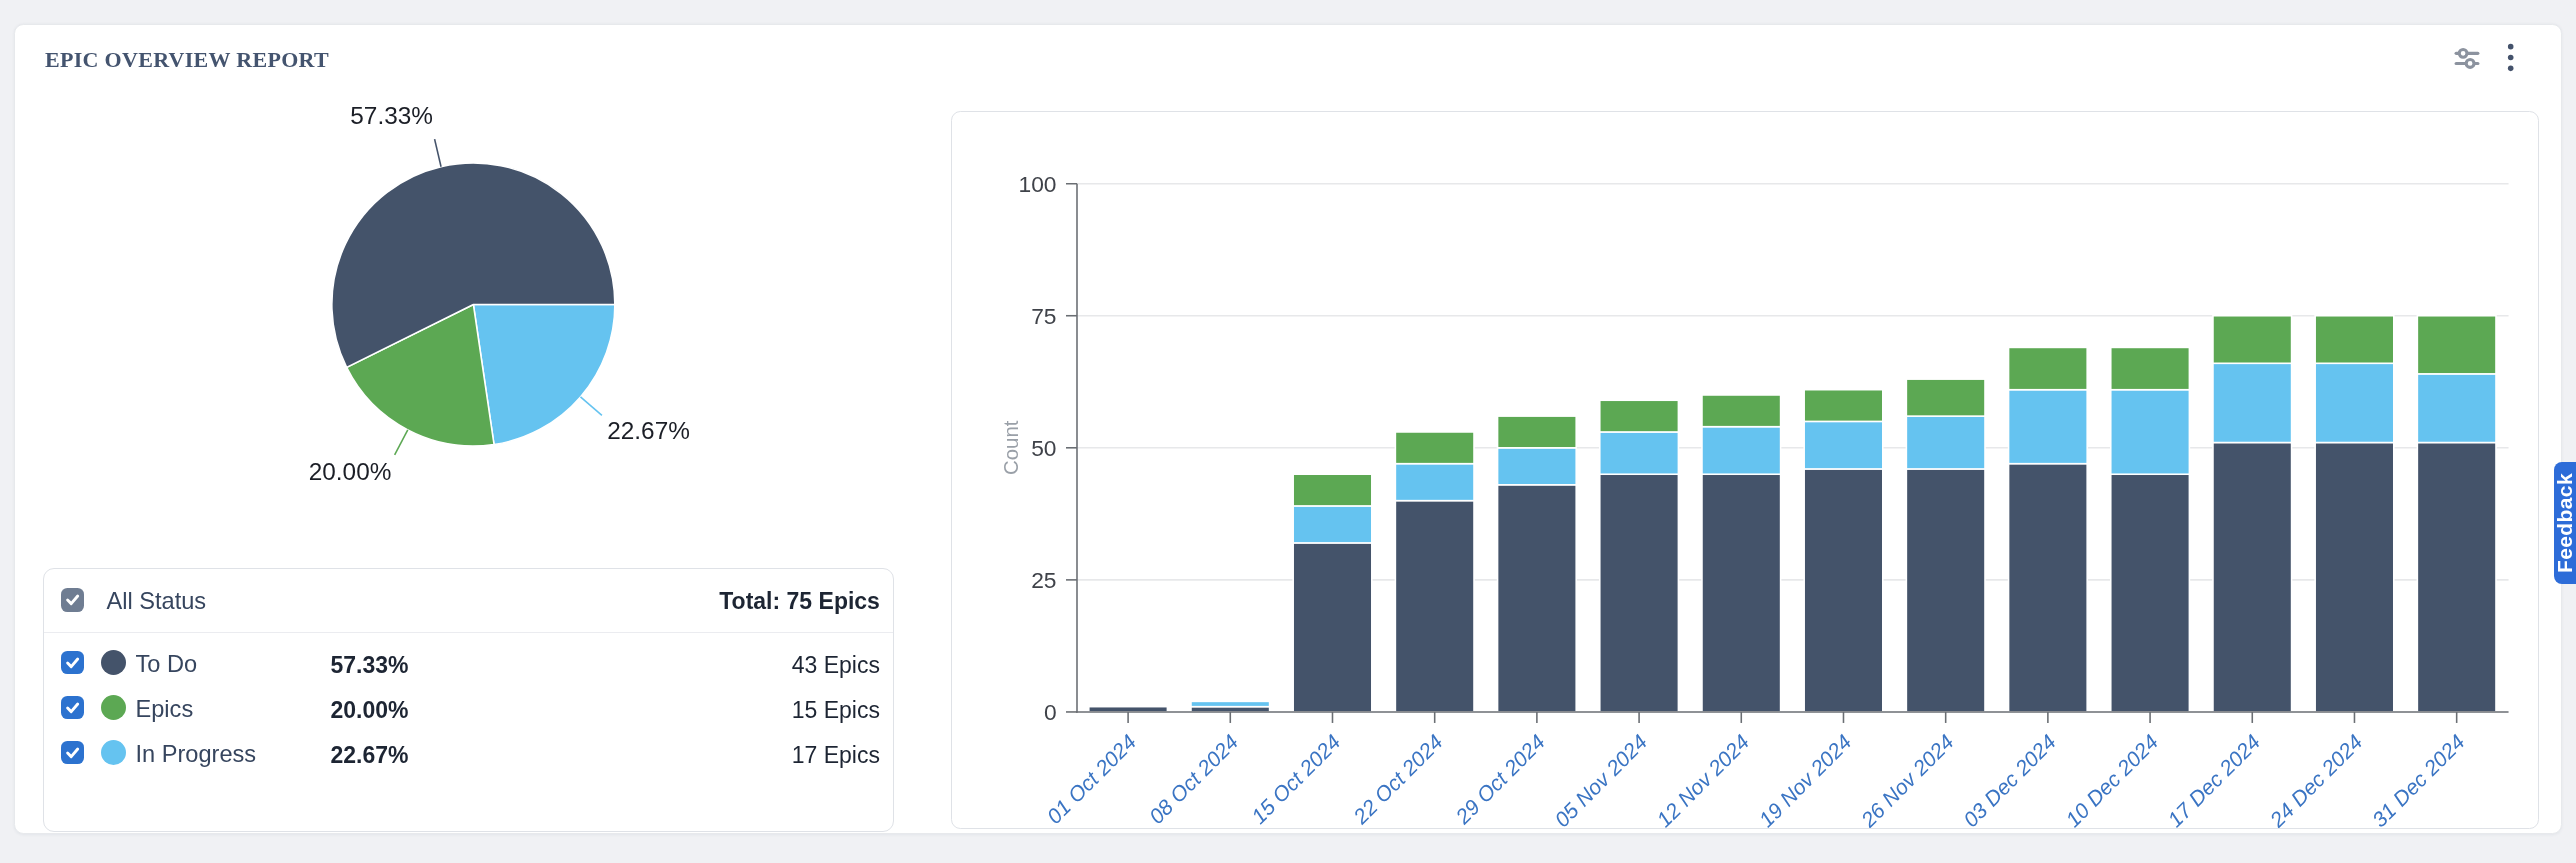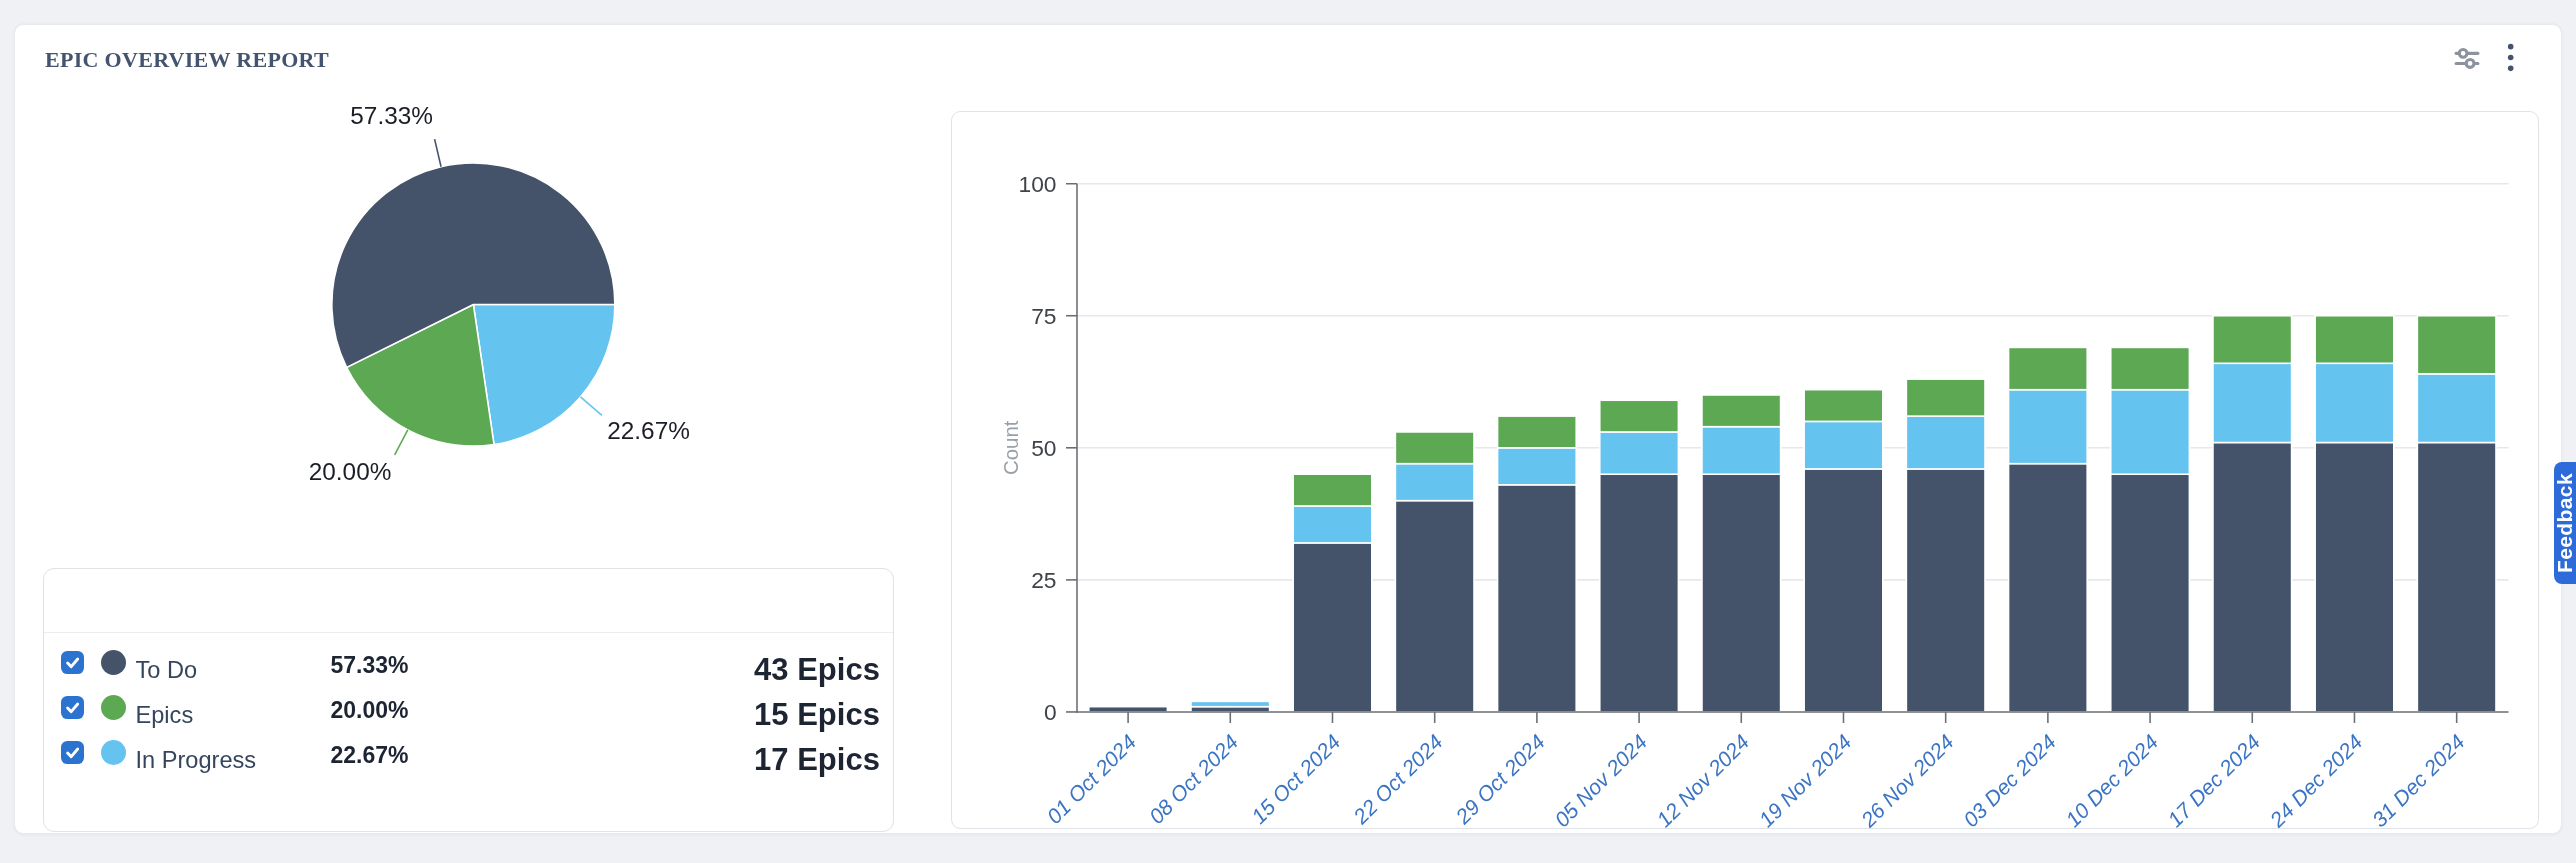--- a/index.html
+++ b/index.html
@@ -28,23 +28,23 @@
   .sp-divider{position:absolute;left:0;top:63px;right:0;height:0;border-top:0.8px solid #ebecf0;}
   .checkbox{position:absolute;width:23.6px;height:23.6px;border-radius:6.3px;display:flex;align-items:center;justify-content:center;cursor:pointer;}
   .checkbox.blue{background:var(--cb-blue);}
   .checkbox.gray{background:var(--cb-gray);}
   .sp-header .checkbox{left:17.3px;top:19.7px;}
   .sp-all-label{position:absolute;left:63px;top:19px;font-size:23.6px;color:var(--label);font-weight:500;}
   .sp-total{position:absolute;right:12.6px;top:19px;font-size:23px;color:var(--text-dark);font-weight:700;}
   .sp-row{position:absolute;left:0;right:0;height:45px;}
   .sp-row .checkbox{left:17.3px;top:10.2px;}
   .sp-dot{position:absolute;left:57px;top:9.4px;width:25px;height:25px;border-radius:50%;}
-  .sp-label{position:absolute;left:92px;top:10.2px;font-size:23.6px;color:var(--label);margin-top:6px;}
+  .sp-label{position:absolute;left:92px;top:10.2px;font-size:23.6px;color:var(--label);}
   .sp-pct{position:absolute;left:287px;top:11px;font-size:23px;color:var(--text-dark);font-weight:600;}
-  .sp-count{position:absolute;right:12.6px;top:11px;font-size:31px;color:var(--text-dark);font-weight:700;}
+  .sp-count{position:absolute;right:12.6px;top:11px;font-size:23px;color:var(--text-dark);font-weight:400;}
   
   .chart-card{position:absolute;left:936px;top:86px;width:1588px;height:718px;background:#fff;
     border:0.8px solid var(--sub-border);border-radius:9.4px;overflow:hidden;}
   
   .feedback-tab{position:absolute;right:0;top:462px;width:22px;height:122px;background:var(--feedback);
     border-radius:7.9px 0 0 7.9px;border:none;cursor:pointer;display:flex;align-items:center;justify-content:center;z-index:5;}
   .feedback-tab span{writing-mode:vertical-rl;transform:rotate(180deg);color:#fff;font-size:21px;font-weight:700;letter-spacing:0.4px;}
   svg{display:block;}
   text{font-family:"Liberation Sans","DejaVu Sans",sans-serif;}
 </style>
@@ -88,20 +88,29 @@
         <path d="M 583 265 L 609.3 443.1 A 180 180 0 0 1 421.8 345.0 Z" fill="#5CA853" stroke="#ffffff" stroke-width="2"></path>
         <line x1="499.5733064198393" y1="424.49917491411037" x2="482.8879677038072" y2="456.39900989693245" stroke="#5CA853" stroke-width="2"></line>
         <text x="478.7" y="488.4" text-anchor="end" font-size="31" fill="#1b1e26">20.00%</text>
         <path d="M 583 265 L 421.8 345.0 A 180 180 0 1 1 763.0 265.0 Z" fill="#44536A" stroke="#ffffff" stroke-width="2"></path>
         <line x1="541.9151951353956" y1="89.75149413122696" x2="533.6982341624747" y2="54.70179295747235" stroke="#44536A" stroke-width="2"></line>
         <text x="531.6" y="35.9" text-anchor="end" font-size="31" fill="#1b1e26">57.33%</text>
       </svg>
   </div>
 
   <div class="status-panel">
+    <div class="sp-header">
+      <div class="checkbox gray">
+        <svg width="17.3" height="17.3" viewBox="0 0 24 24">
+            <path d="M5 12.5 L10 17.5 L19 7" fill="none" stroke="#fff" stroke-width="4" stroke-linecap="round" stroke-linejoin="round"></path>
+          </svg>
+      </div>
+      <span class="sp-all-label">All Status</span>
+      <span class="sp-total">Total: 75 Epics</span>
+    </div>
     <div class="sp-divider"></div>
 
     <div class="sp-row" style="top:72px;">
       <div class="checkbox blue">
         <svg width="17.3" height="17.3" viewBox="0 0 24 24">
             <path d="M5 12.5 L10 17.5 L19 7" fill="none" stroke="#fff" stroke-width="4" stroke-linecap="round" stroke-linejoin="round"></path>
           </svg>
       </div>
       <span class="sp-dot" style="background: rgb(68, 83, 106);"></span>
       <span class="sp-label">To Do</span>

